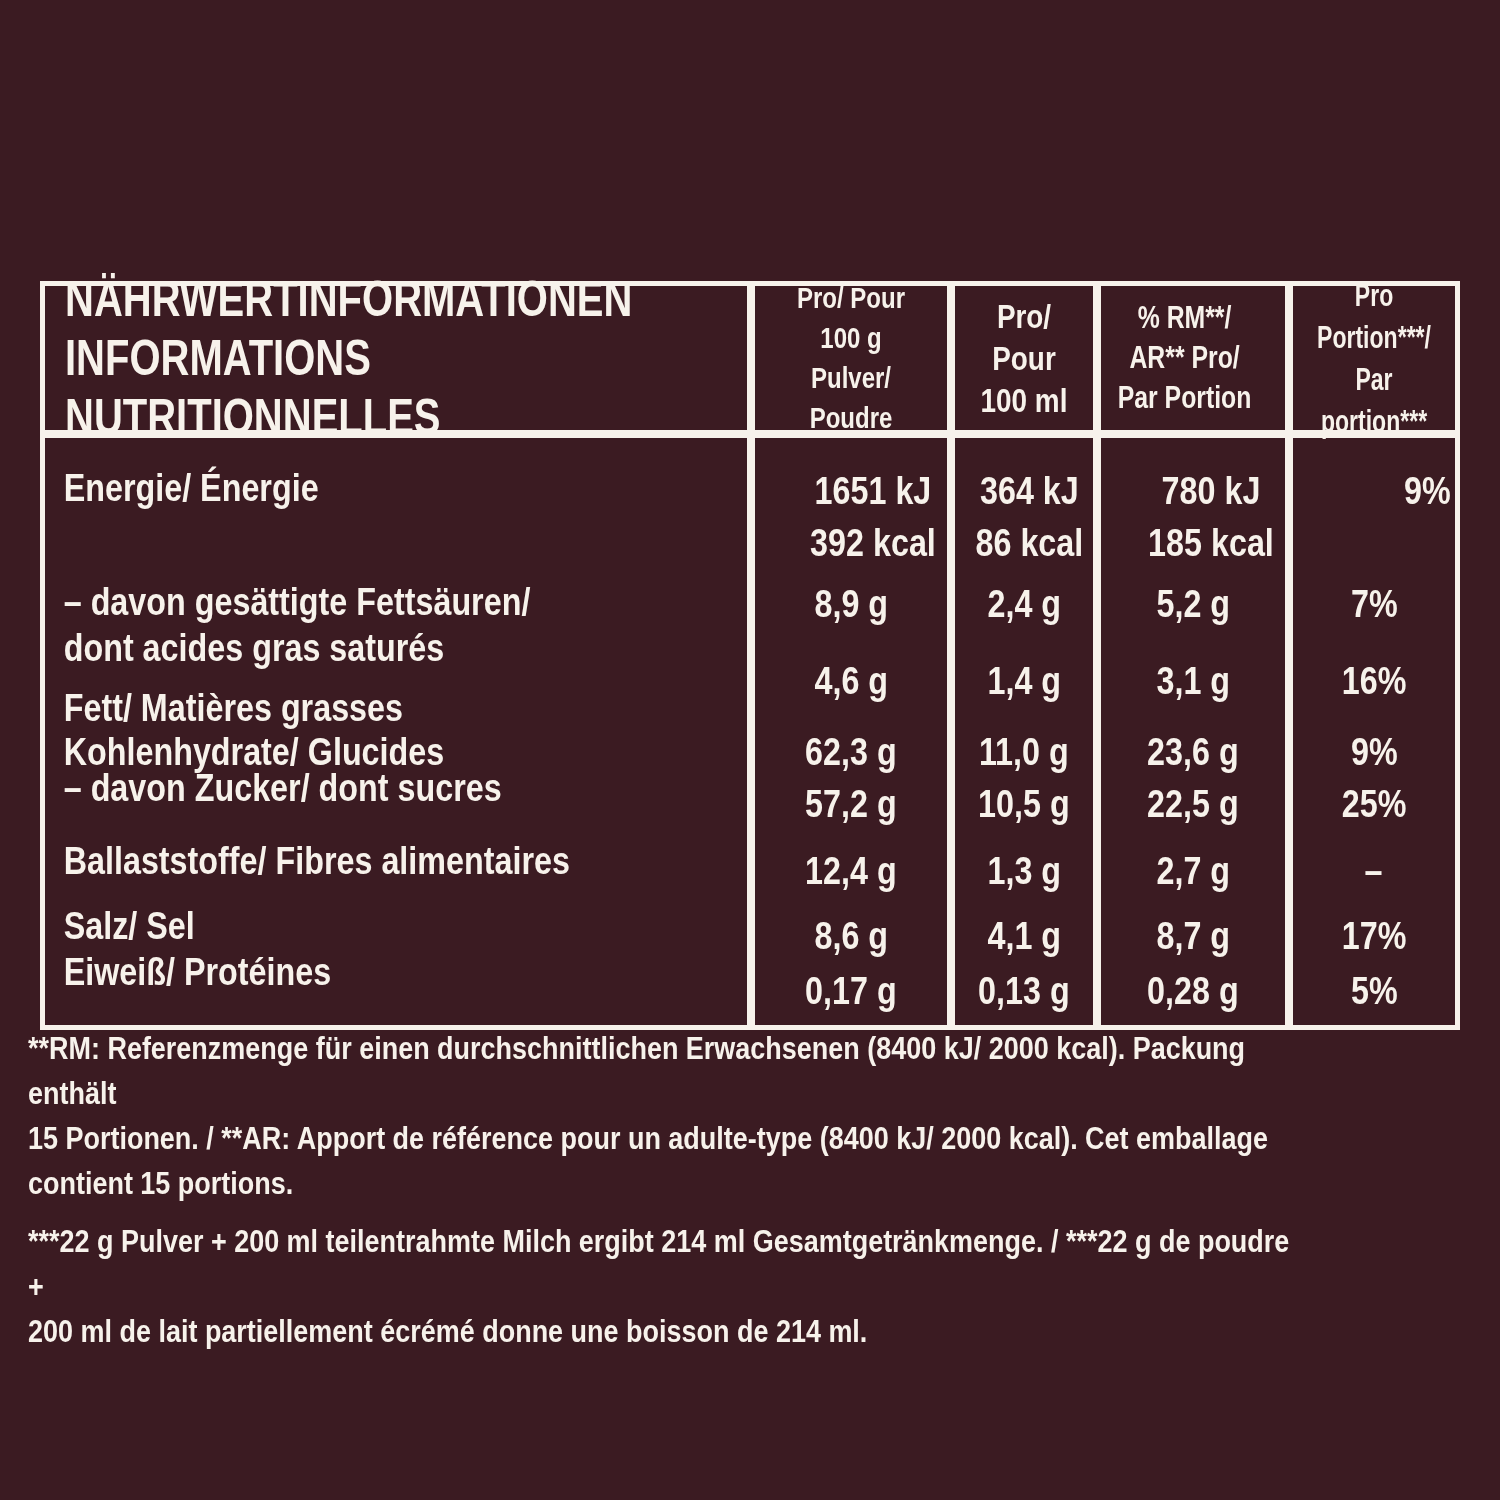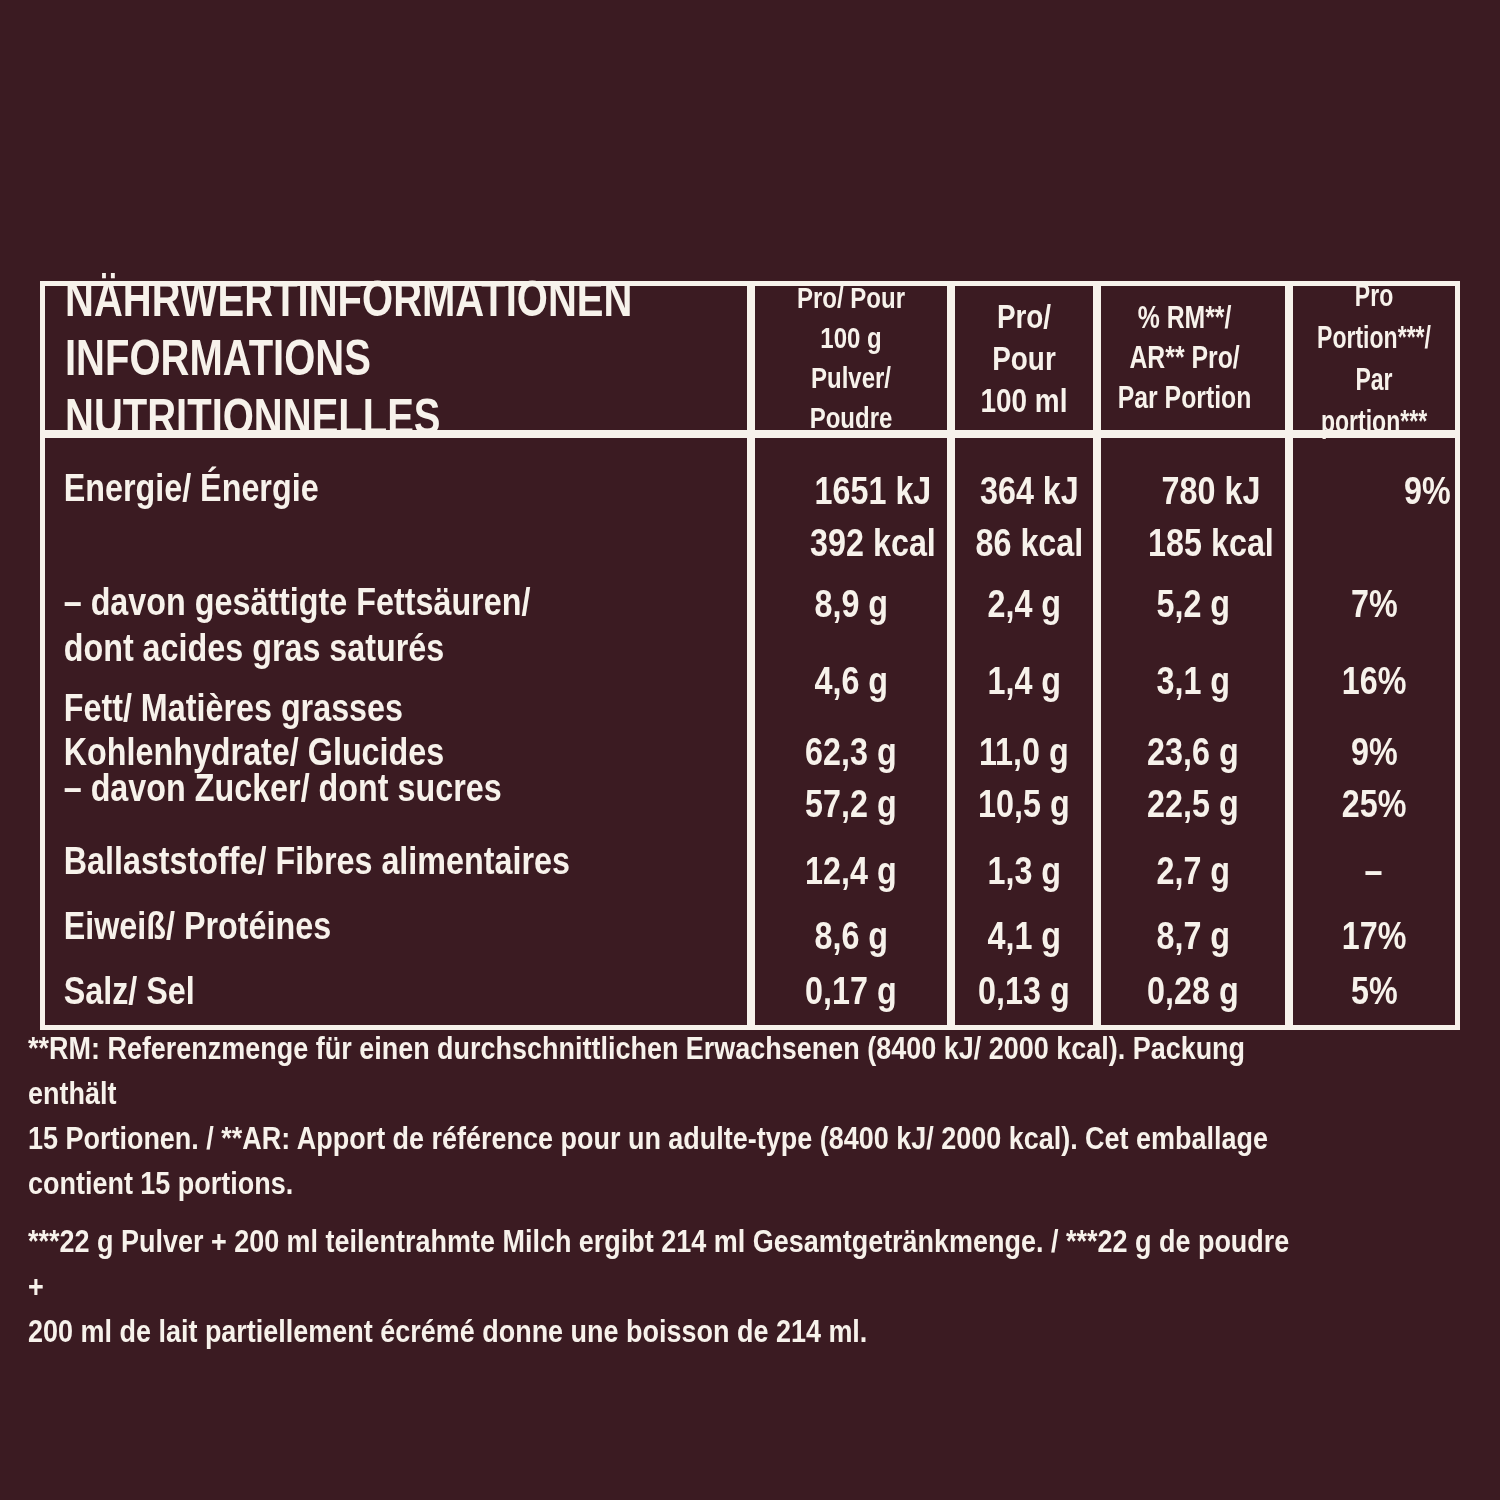--- a/index.html
+++ b/index.html
@@ -129,25 +129,25 @@
           </div>
         <div class="row r-kohlen">
             <div class="lbl">Kohlenhydrate/ Glucides</div>
           </div>
         <div class="row r-zucker">
             <div class="lbl">– davon Zucker/ dont sucres</div>
           </div>
         <div class="row r-ballast">
             <div class="lbl">Ballaststoffe/ Fibres alimentaires</div>
           </div>
+        <div class="row r-salz">
+            <div class="lbl">Salz/ Sel</div>
+          </div>
         <div class="row r-eiweiss">
             <div class="lbl">Eiweiß/ Protéines</div>
-          </div>
-        <div class="row r-salz">
-            <div class="lbl">Salz/ Sel</div>
           </div>
       </div>
 
       <div class="cell bcell">
         <div class="row vrow r-energie">
             <span class="val">1651 kJ
 392 kcal</span>
           </div>
         <div class="row vrow r-fett">
             <span class="val">8,9 g</span>

